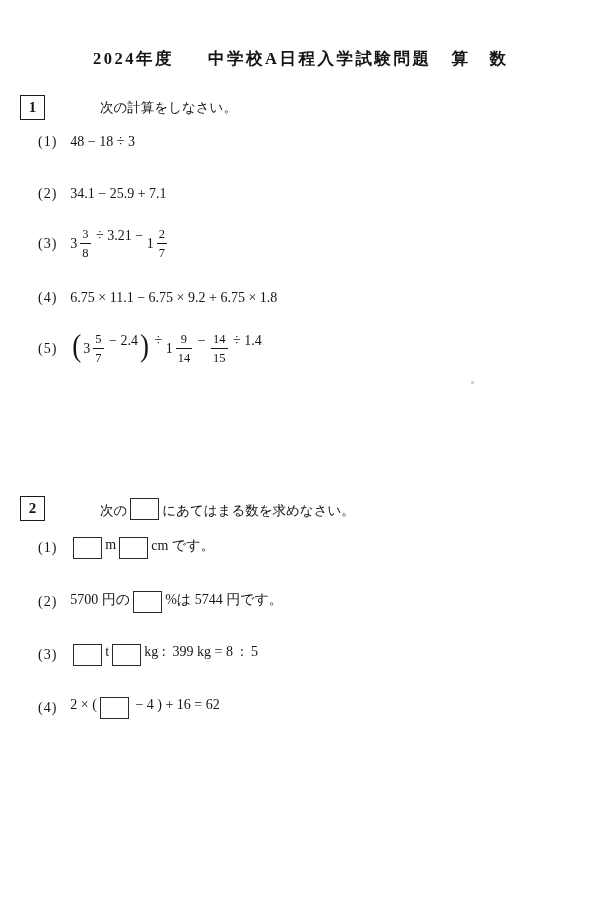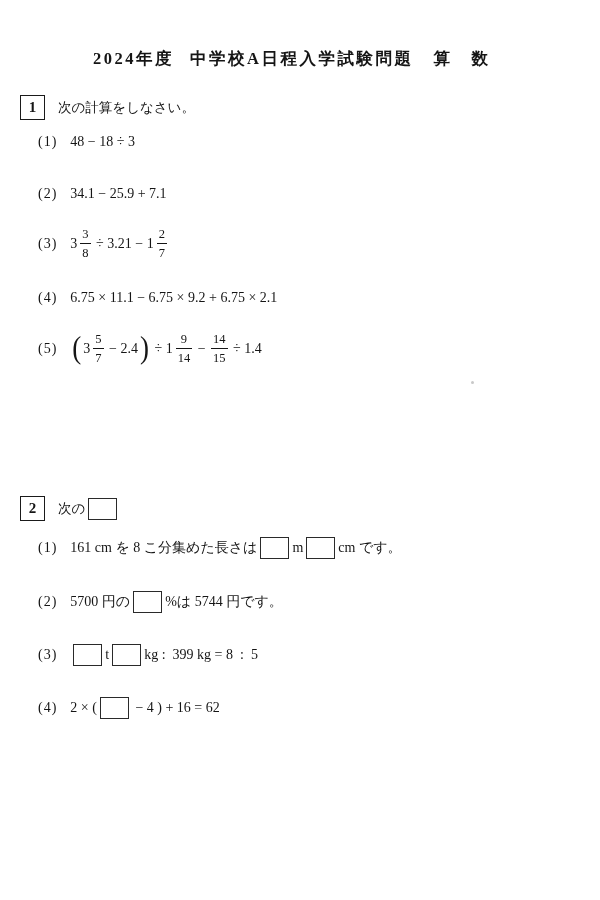--- a/index.html
+++ b/index.html
@@ -11,48 +11,49 @@
     font-family:"Liberation Serif","DejaVu Serif",serif;
     overflow:hidden;
   }
   
   .title-row{
     position:absolute;top:48px;left:93px;
     display:flex;align-items:baseline;
     font-size:16.5px;font-weight:600;letter-spacing:2.5px;
     white-space:pre;
   }
-  .title-year{margin-right:16px;}
+  .title-year{margin-right:34px;}
   .title-school{margin-right:20px;}
   
   .section-header{
     position:absolute;left:20px;
     display:flex;align-items:center;gap:13px;
   }
   .secnum-box{
     width:23px;height:23px;
     border:1.6px solid #1a1a1a;
     display:flex;align-items:center;justify-content:center;
     font-size:15px;font-weight:700;
     flex:0 0 auto;
   }
   .instruction{
     font-size:13.5px;
-    display:inline-flex;align-items:center;
+    display:inline-flex;align-items:flex-end;
     white-space:pre-wrap;
+    margin-left:42px;
   }
   
   .problem-row{
     position:absolute;left:38px;
     display:flex;align-items:center;
     font-size:14px;
   }
   .plabel{flex:0 0 auto;margin-right:13px;letter-spacing:1px;}
   .ptokens{
-    display:inline-flex;align-items:center;
+    display:inline-flex;align-items:flex-start;
     white-space:pre-wrap;
   }
   
   .mtext{display:inline;}
   .frac{
     display:inline-flex;flex-direction:column;align-items:center;
     vertical-align:middle;line-height:1;margin:0 2px;
   }
   .frac .num{font-size:12.5px;padding:0 2px 2.5px;}
   .frac .den{font-size:12.5px;border-top:1px solid #151515;padding:2.5px 2px 0;}
@@ -104,40 +105,40 @@
     <span class="ptokens"><span class="mtext">34.1 − 25.9 + 7.1</span></span>
   </div>
 
   <div class="problem-row" style="top:228px;">
     <span class="plabel">(3)</span>
     <span class="ptokens"><span class="mixed"><span class="whole">3</span><span class="frac"><span class="num">3</span><span class="den">8</span></span></span><span class="mtext"> ÷ 3.21 − </span><span class="mixed"><span class="whole">1</span><span class="frac"><span class="num">2</span><span class="den">7</span></span></span></span>
   </div>
 
   <div class="problem-row" style="top:290px;">
     <span class="plabel">(4)</span>
-    <span class="ptokens"><span class="mtext">6.75 × 11.1 − 6.75 × 9.2 + 6.75 × 2.1</span></span>
+    <span class="ptokens"><span class="mtext">6.75 × 11.1 − 6.75 × 9.2 + 6.75 × 1.8</span></span>
   </div>
 
   <div class="problem-row" style="top:333px;">
     <span class="plabel">(5)</span>
     <span class="ptokens"><span class="bigparen">(</span><span class="mixed"><span class="whole">3</span><span class="frac"><span class="num">5</span><span class="den">7</span></span></span><span class="mtext"> − 2.4</span><span class="bigparen">)</span><span class="mtext"> ÷ </span><span class="mixed"><span class="whole">1</span><span class="frac"><span class="num">9</span><span class="den">14</span></span></span><span class="mtext"> − </span><span class="frac"><span class="num">14</span><span class="den">15</span></span><span class="mtext"> ÷ 1.4</span></span>
   </div>
 
   <div class="artifact-dot"></div>
 
   <div class="section-header" style="top:496px;">
     <div class="secnum-box">
         <span>2</span>
       </div>
-    <div class="instruction"><span class="mtext">次の</span><span class="blank"></span></div>
+    <div class="instruction"><span class="mtext">次の</span><span class="blank"></span><span class="mtext">にあてはまる数を求めなさい。</span></div>
   </div>
 
   <div class="problem-row" style="top:537px;">
     <span class="plabel">(1)</span>
-    <span class="ptokens"><span class="mtext">161 cm を 8 こ分集めた長さは</span><span class="blank"></span><span class="mtext">m</span><span class="blank"></span><span class="mtext">cm です。</span></span>
+    <span class="ptokens"><span class="blank"></span><span class="mtext">m</span><span class="blank"></span><span class="mtext">cm です。</span></span>
   </div>
 
   <div class="problem-row" style="top:591px;">
     <span class="plabel">(2)</span>
     <span class="ptokens"><span class="mtext">5700 円の</span><span class="blank"></span><span class="mtext">%は 5744 円です。</span></span>
   </div>
 
   <div class="problem-row" style="top:644px;">
     <span class="plabel">(3)</span>
     <span class="ptokens"><span class="blank"></span><span class="mtext">t</span><span class="blank"></span><span class="mtext">kg :  399 kg = 8  :  5</span></span>

